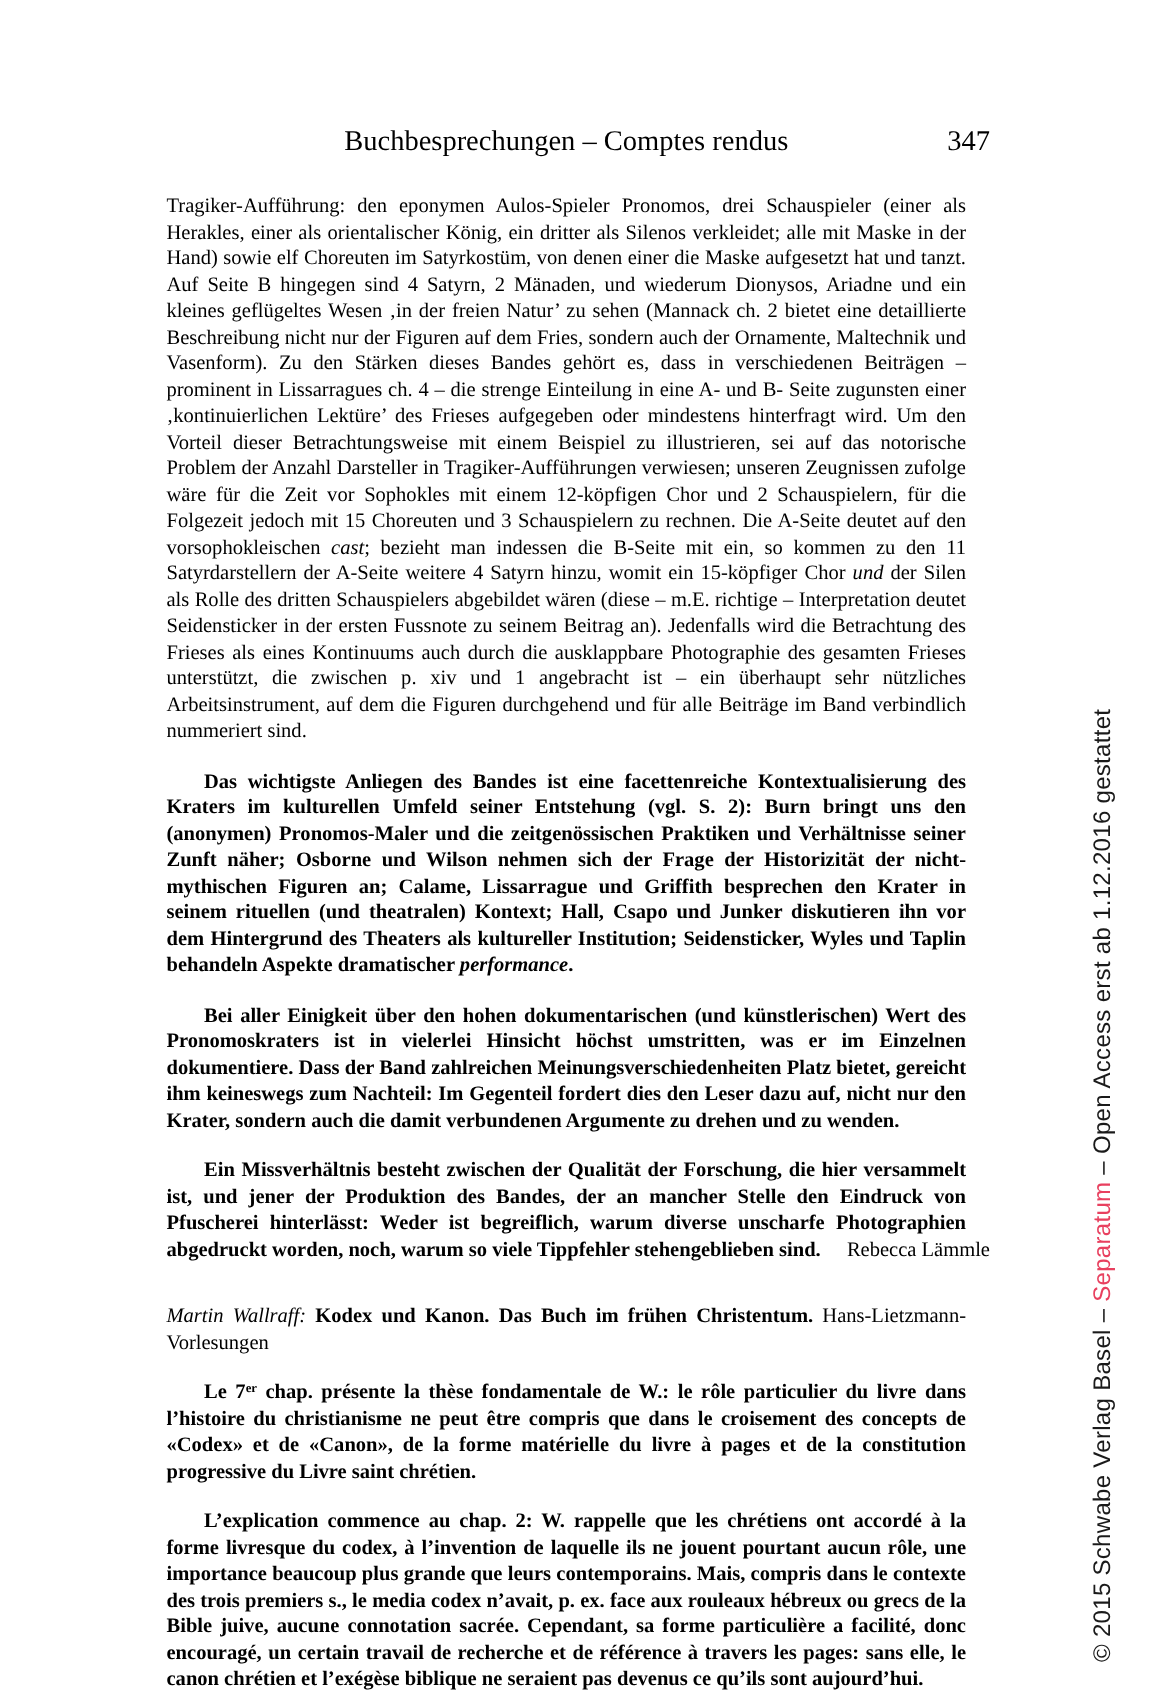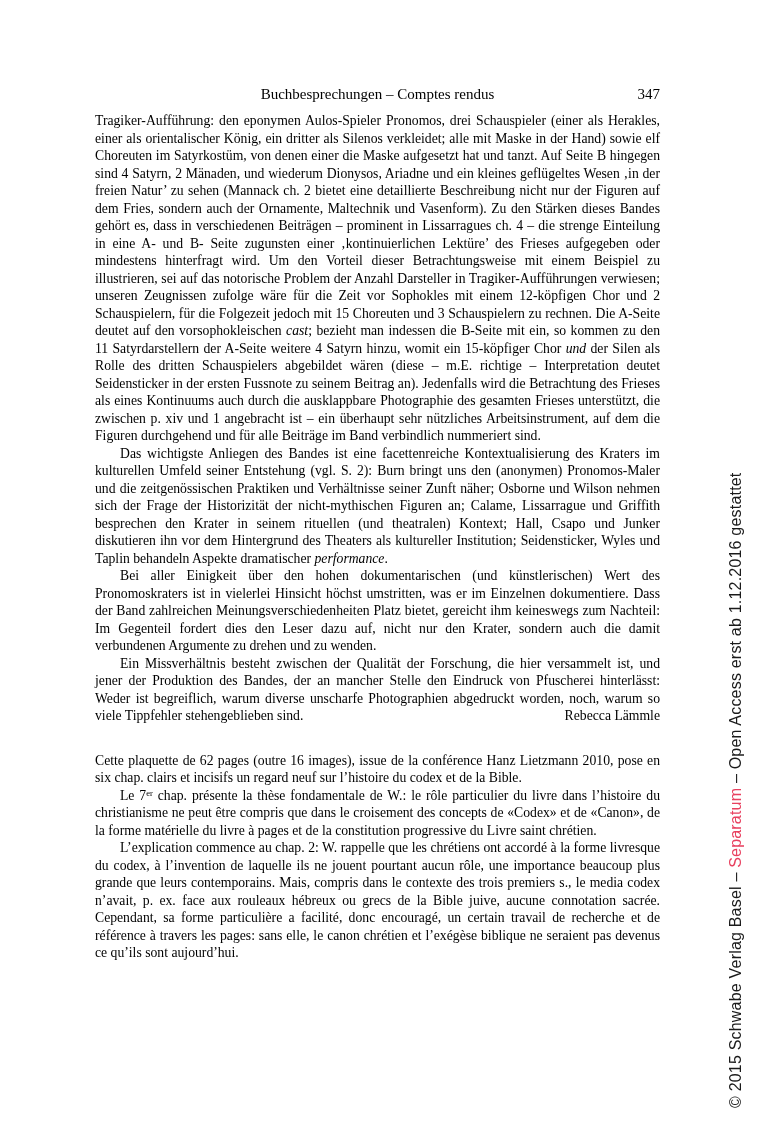--- a/index.html
+++ b/index.html
@@ -15,21 +15,21 @@
     color: #000000;
     font-family: "Liberation Serif", serif;
     overflow: hidden;
   }
   .running-header {
     position: absolute;
     top: 86px;
     left: 95px;
     width: 565px;
     height: 18px;
-    font-size: 15px;
+    font-size: 19px;
     line-height: 17.5px;
   }
   .header-title {
     display: block;
     text-align: center;
   }
   .page-number {
     position: absolute;
     right: 0;
     top: 0;
@@ -37,26 +37,27 @@
   .text-block {
     position: absolute;
     top: 112px;
     left: 95px;
     width: 565px;
     font-size: 13.7px;
     line-height: 17.5px;
     text-align: justify;
   }
   .para {
-    margin: 0;
+    margin: 16px;
     hyphens: auto;
     -webkit-hyphens: auto;
   }
   .para.indent {
     text-indent: 25px;
+    font-weight: bold;
   }
   .sig-wrap {
     position: relative;
   }
   .signature {
     position: absolute;
     right: 0;
     bottom: 0;
     margin-left: 12px;
   }
@@ -105,23 +106,23 @@
     <p class="para indent" lang="de"><span>Das wichtigste Anliegen des Bandes ist eine facettenreiche Kontextualisierung des Kraters im kulturellen Umfeld seiner Entstehung (vgl. S. 2): Burn bringt uns den (anonymen) Pronomos-Maler und die zeitgenössischen Praktiken und Verhältnisse seiner Zunft näher; Osborne und Wilson nehmen sich der Frage der Historizität der nicht-mythischen Figuren an; Calame, Lissarrague und Griffith besprechen den Krater in seinem rituellen (und theatralen) Kontext; Hall, Csapo und Junker diskutieren ihn vor dem Hintergrund des Theaters als kultureller Institution; Seidensticker, Wyles und Taplin behandeln Aspekte dramatischer </span><i>performance</i><span>.</span></p>
 
     <p class="para indent" lang="de">Bei aller Einigkeit über den hohen dokumentarischen (und künstlerischen) Wert des Pronomoskraters ist in vielerlei Hinsicht höchst umstritten, was er im Einzelnen dokumentiere. Dass der Band zahlreichen Meinungsverschiedenheiten Platz bietet, gereicht ihm keineswegs zum Nachteil: Im Gegenteil fordert dies den Leser dazu auf, nicht nur den Krater, sondern auch die damit verbundenen Argumente zu drehen und zu wenden.</p>
 
     <div class="sig-wrap">
       <p class="para indent" lang="de">Ein Missverhältnis besteht zwischen der Qualität der Forschung, die hier versammelt ist, und jener der Produktion des Bandes, der an mancher Stelle den Eindruck von Pfuscherei hinterlässt: Weder ist begreiflich, warum diverse unscharfe Photographien abgedruckt worden, noch, warum so viele Tippfehler stehengeblieben sind.</p>
       <span class="signature">Rebecca Lämmle</span>
     </div>
 
     <div class="review-heading">
+      <p class="para heading-line1" lang="de"><i>Martin Wallraff: </i><b>Kodex und Kanon. Das Buch im frühen Christentum.</b><span> Hans-Lietzmann-Vorlesungen</span></p>
     </div>
 
-    <p class="para" lang="fr">Cette plaquette de 62 pages (outre 16 images), issue de la conférence Hanz Lietzmann 2010, pose en six chap. clairs et incisifs un regard neuf sur l’histoire du codex et de la Bible.</p>
 
     <p class="para indent" lang="fr"><span>Le 7</span><sup>er</sup><span> chap. présente la thèse fondamentale de W.: le rôle particulier du livre dans l’histoire du christianisme ne peut être compris que dans le croisement des concepts de «Codex» et de «Canon», de la forme matérielle du livre à pages et de la constitution progressive du Livre saint chrétien.</span></p>
 
     <p class="para indent" lang="fr">L’explication commence au chap. 2: W. rappelle que les chrétiens ont accordé à la forme livresque du codex, à l’invention de laquelle ils ne jouent pourtant aucun rôle, une importance beaucoup plus grande que leurs contemporains. Mais, compris dans le contexte des trois premiers s., le media codex n’avait, p. ex. face aux rouleaux hébreux ou grecs de la Bible juive, aucune connotation sacrée. Cependant, sa forme particulière a facilité, donc encouragé, un certain travail de recherche et de référence à travers les pages: sans elle, le canon chrétien et l’exégèse biblique ne seraient pas devenus ce qu’ils sont aujourd’hui.</p>
 
   </main>
 
   <div class="sidebar-vertical"><span>© 2015 Schwabe Verlag Basel – </span><span style="color: rgb(232, 64, 95);">Separatum</span><span> – Open Access erst ab 1.12.2016 gestattet</span></div>
 
 </div>

